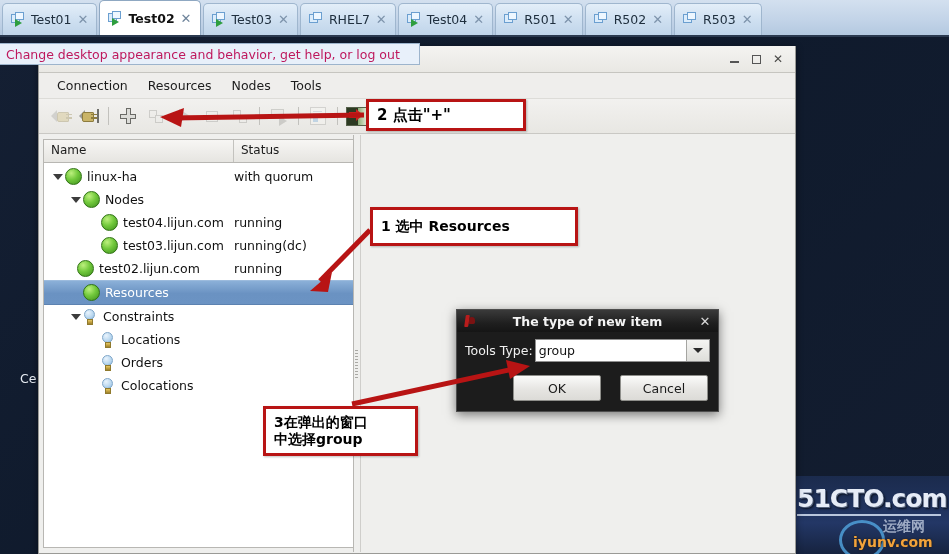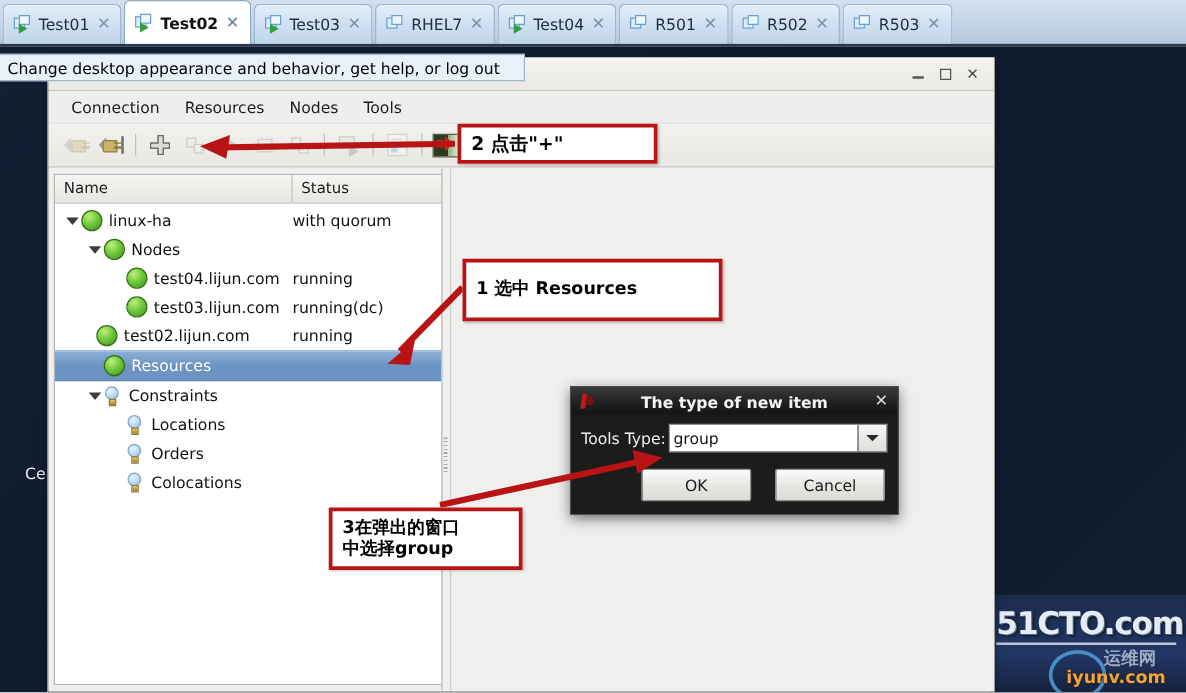--- a/index.html
+++ b/index.html
@@ -528,21 +528,21 @@
     position: absolute;
     left: 0px; top: 43px;
     height: 22px;
     background: #e8f0fa;
     border: 1px solid #9db4cc;
     border-left: none;
     display: flex;
     align-items: center;
     padding: 0 6px 0 6px;
     font-size: 12.5px;
-    color: #000000;
+    color: #be185d;
     white-space: nowrap;
     box-sizing: border-box;
     z-index: 40;
   }
 
   
   .anno {
     position: absolute;
     background: #ffffff;
     border: 3px solid #b81414;
@@ -553,21 +553,21 @@
     justify-content: flex-start;
     box-shadow: 1px 1px 2px rgba(0,0,0,.25);
   }
   .anno span {
     font-family: "DejaVu Sans", "Liberation Sans", sans-serif;
     font-weight: bold;
     color: #000;
     line-height: 1.25;
     padding-left: 8px;
   }
-  #anno1 { left: 370px; top: 207px; width: 208px; height: 50px; }
+  #anno1 { left: 370px; top: 207px; width: 208px; height: 39px; }
   #anno1 span { font-size: 14px; }
   #anno2 { left: 366px; top: 99px; width: 160px; height: 32px; }
   #anno2 span { font-size: 15px; }
   #anno3 { left: 263px; top: 406px; width: 155px; height: 50px; flex-direction: column; align-items: flex-start; justify-content: center;}
   #anno3 span { font-size: 14px; }
 
   svg.arrows {
     position: absolute;
     left: 0; top: 0;
     width: 949px; height: 554px;

